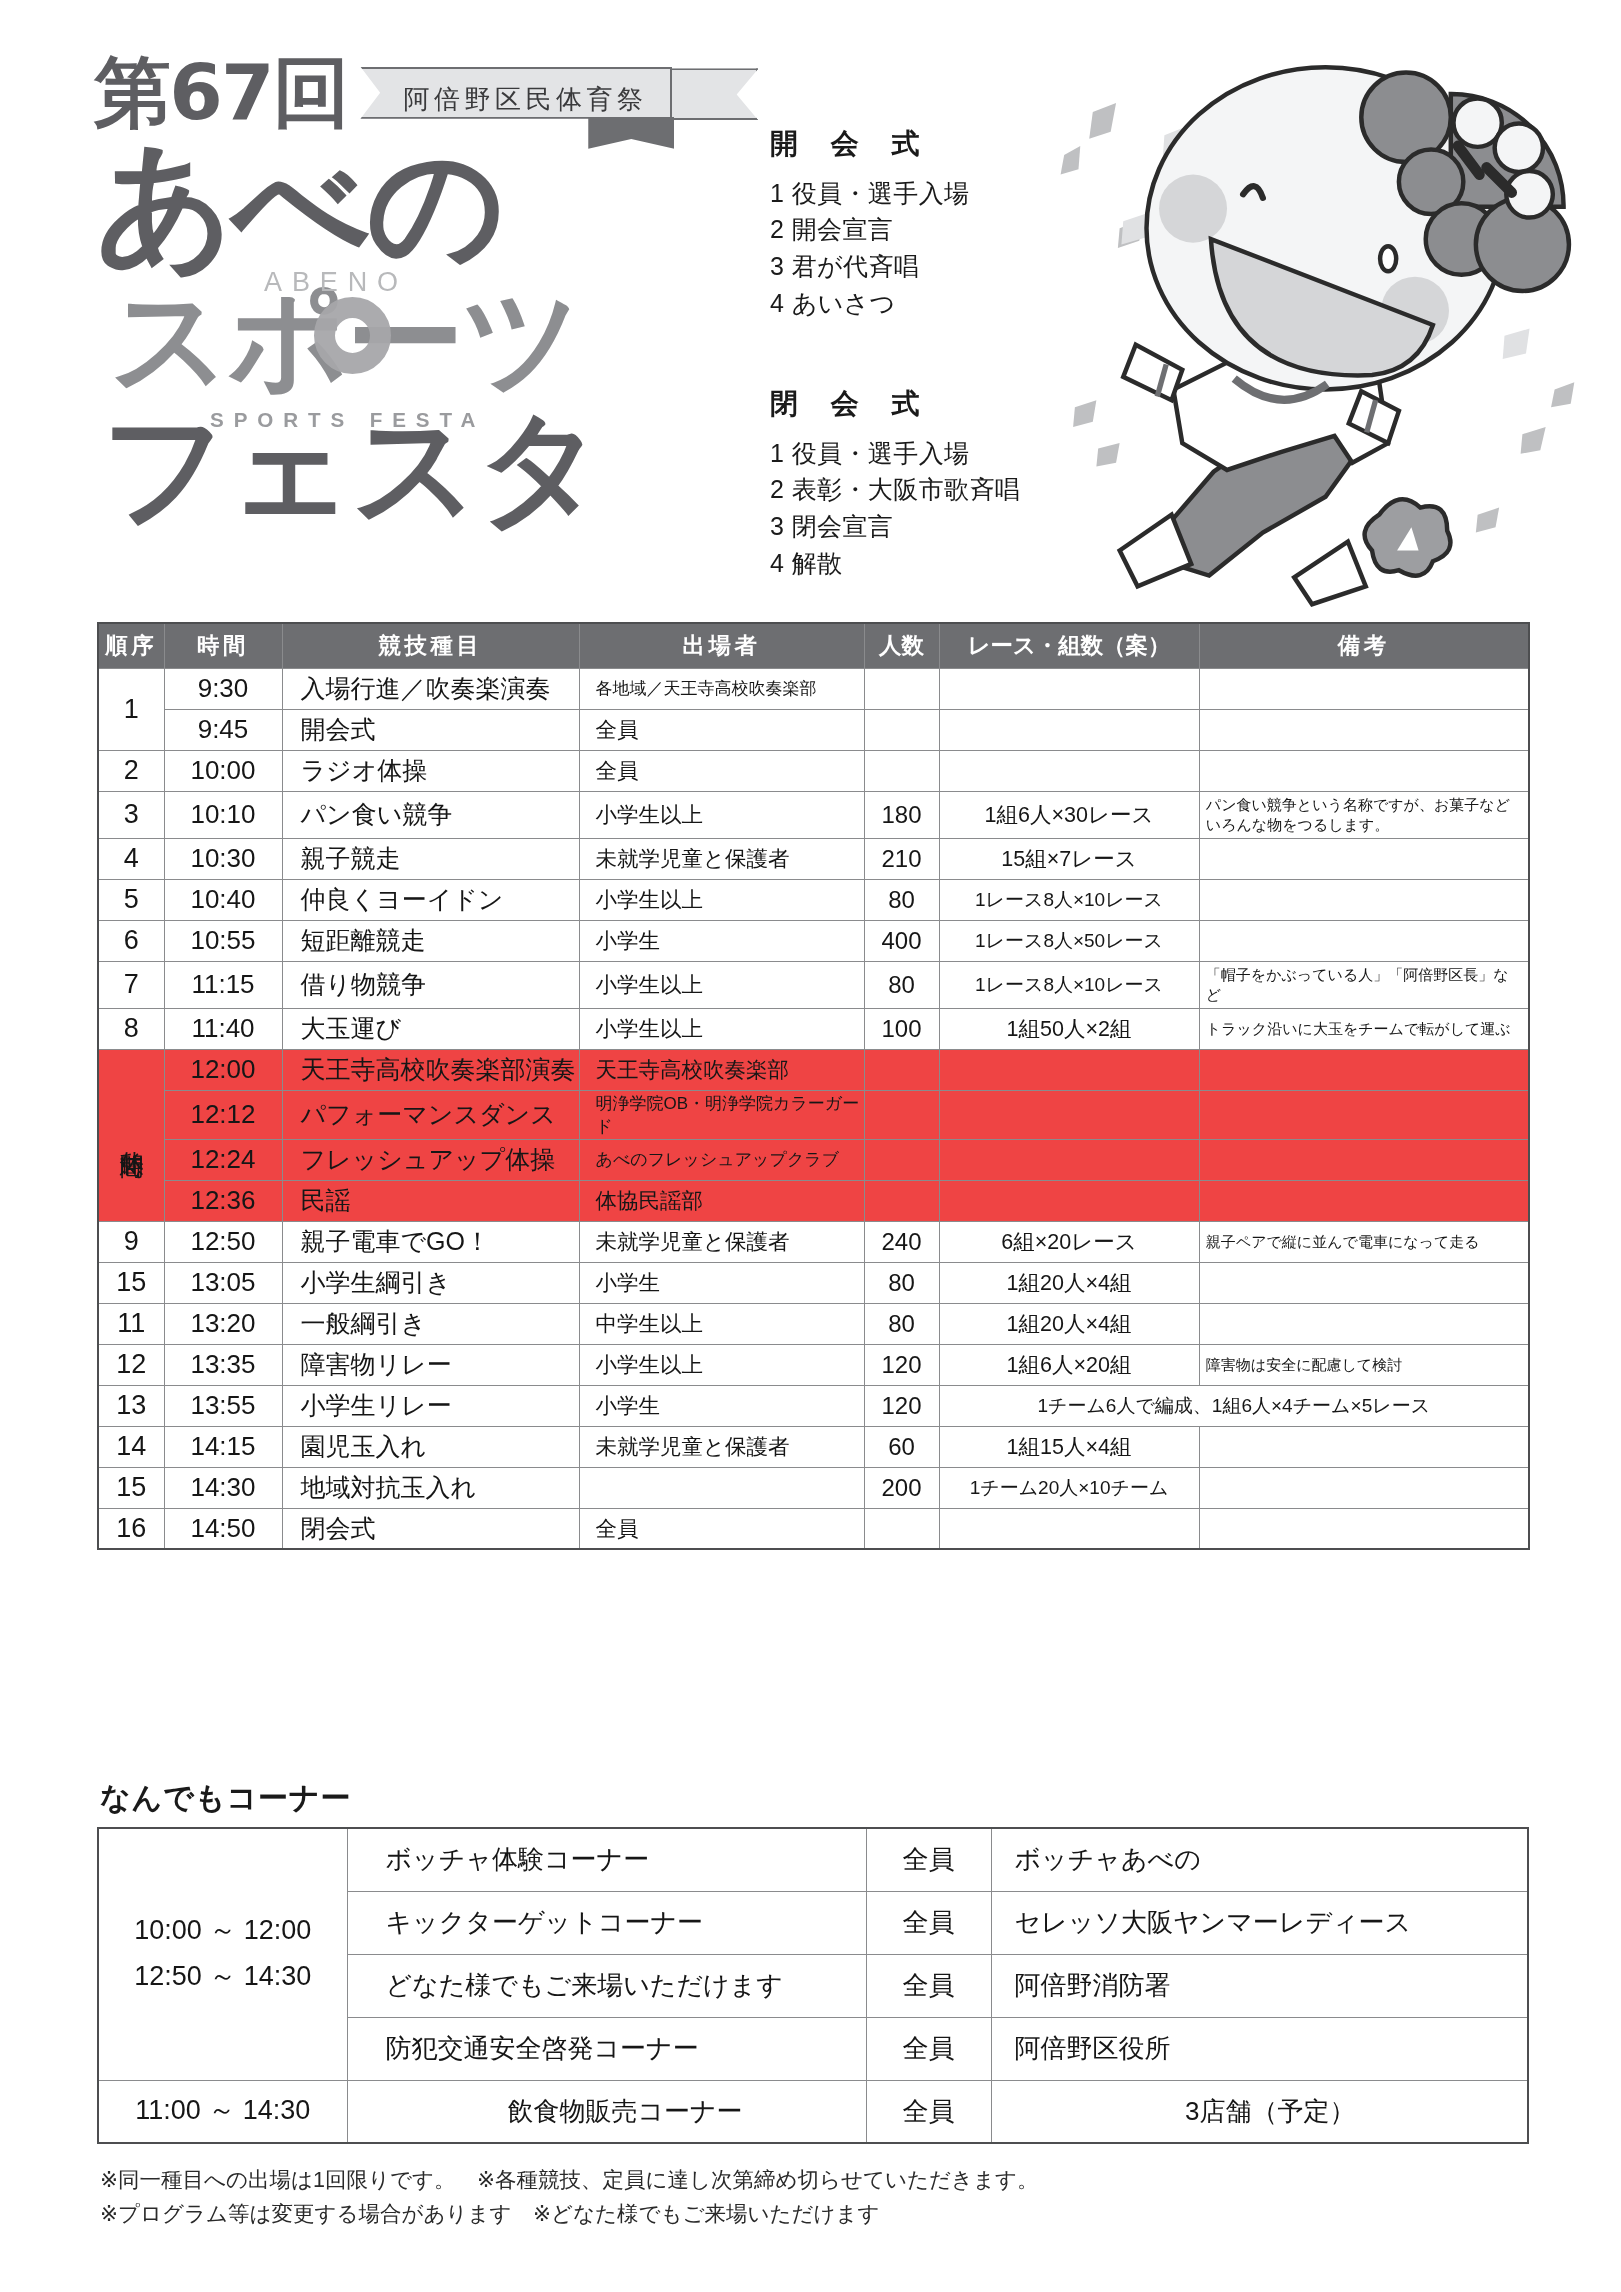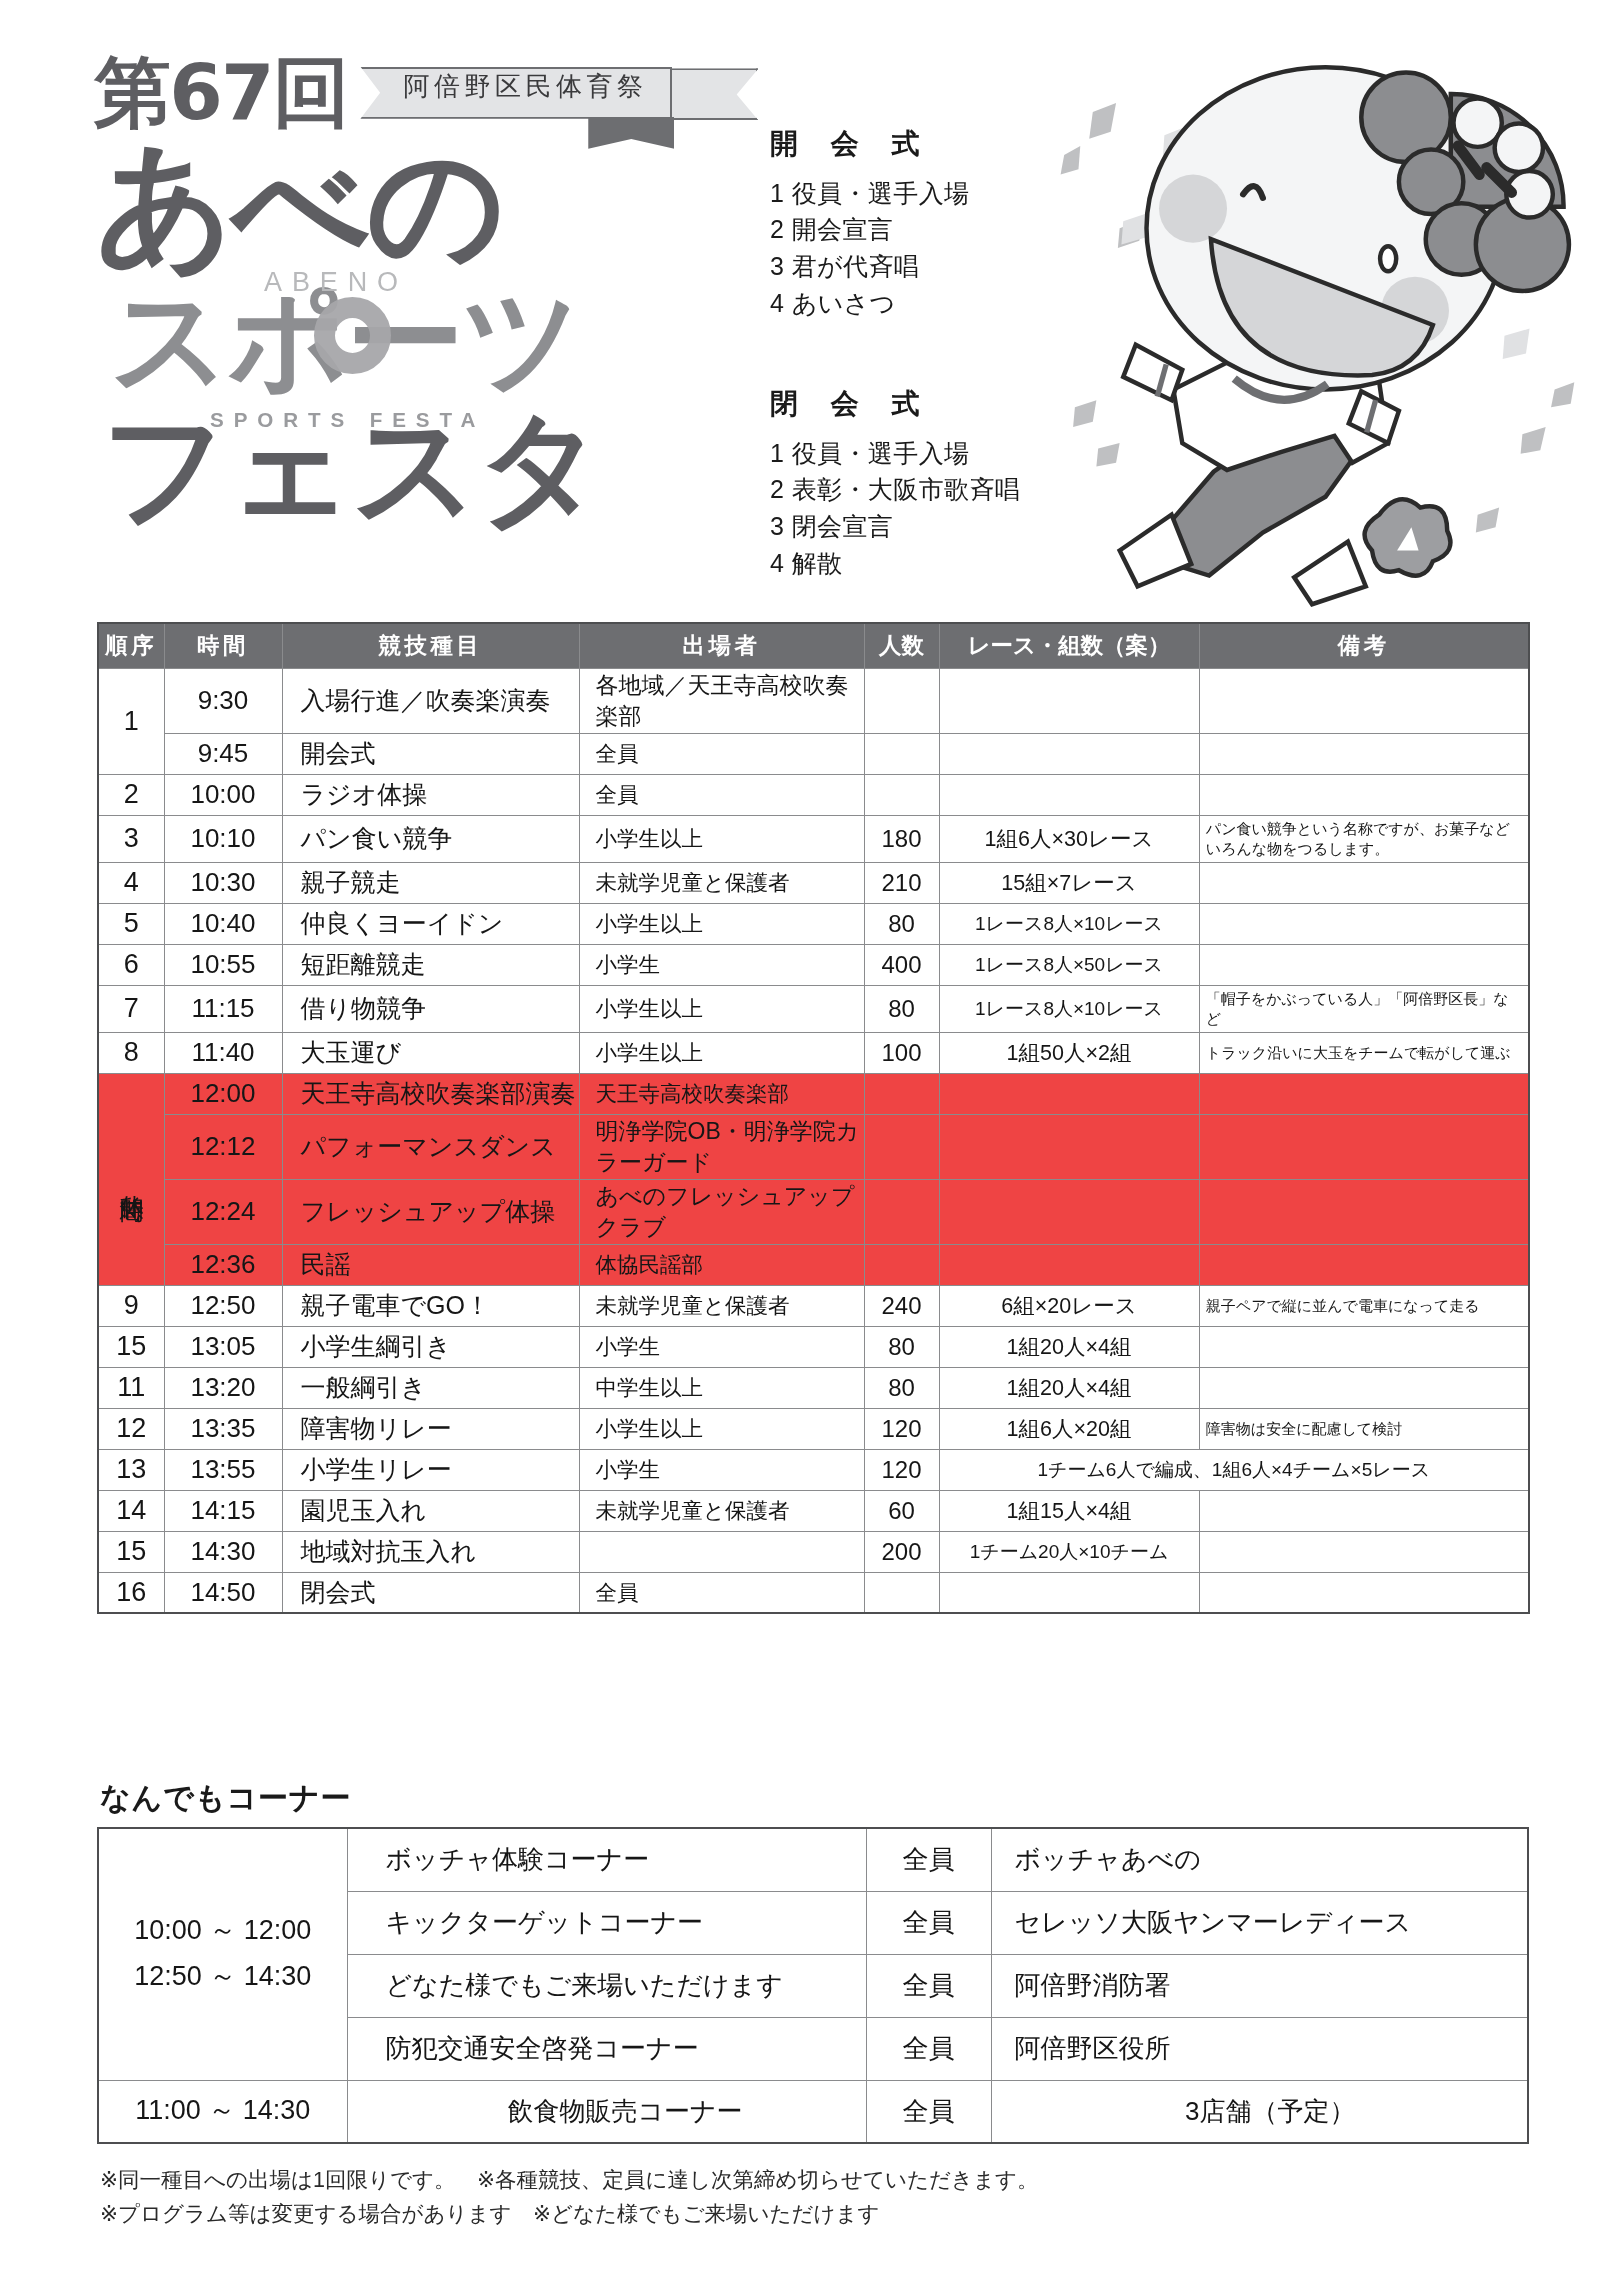--- a/index.html
+++ b/index.html
@@ -19,21 +19,21 @@
   .edition-row { position:absolute; left:94px; top:56px; display:flex; align-items:flex-start; }
   .edition-no {
     font-size:77px; font-weight:bold; color:#5e5e62;
     letter-spacing:-1.8px; line-height:0.95;
     font-family:"DejaVu Sans","Liberation Sans",sans-serif;
   }
   .ribbon-wrap { position:relative; margin-left:12.5px; margin-top:10.7px; }
   .ribbon {
     position:relative; background:#e3e4e6; border:2.7px solid #6d6e71;
     height:52px; padding:0 23px 0 41px;
-    display:flex; align-items:flex-start;
+    display:flex; align-items:flex-end;
     clip-path: polygon(0 0, 100% 0, 100% 100%, 0 100%, 19.7px 50%);
   }
   .ribbon-text { font-size:26px; color:#3a3a3c; letter-spacing:4.5px; font-weight:500; white-space:nowrap; }
   .ribbon-tail {
     position:absolute; right:-1.8px; top:50px;
     width:86px; height:32px; background:#6d6e71;
     clip-path: polygon(0 0, 100% 0, 100% 100%, 50% 70%, 0 100%);
   }
   .ribbon-tail2 {
     position:absolute; right:-86px; top:1.8px;
@@ -72,21 +72,21 @@
   .prog thead th {
     background:#6d6e71; color:#ffffff; font-size:22.4px; font-weight:bold;
     height:45px; letter-spacing:3.6px;
   }
   .prog thead th.tight { letter-spacing:0px; }
   .prog tbody td { height:41px; font-size:24px; }
   .prog td.c-order { font-size:27px; }
   .prog td.c-time  { font-size:26px; }
   .prog td.c-event { text-align:left; padding-left:18px; font-size:25px; }
   .prog td.c-part  { text-align:left; padding-left:16px; font-size:21.5px; }
-  .prog td.c-part.small { font-size:23px; }
+  .prog td.c-part.small { font-size:17px; }
   .prog td.c-num   { font-size:24px; }
   .prog td.c-race  { font-size:21.5px; }
   .prog td.c-race.small { font-size:19px; }
   .prog td.c-note  { font-size:15px; line-height:1.3; padding:3.6px 6.3px; text-align:left; }
   .prog tr.break td { background:#ef4444; }
   .prog td.break-label {
     background:#e2e3e5; font-size:24px; letter-spacing:1.8px; line-height:1.45;
     writing-mode:vertical-rl; text-orientation:upright; padding:5.4px 0;
   }
   .prog .outer-top td, .prog .outer-top th { border-top:2.7px solid #4d4e50; }

